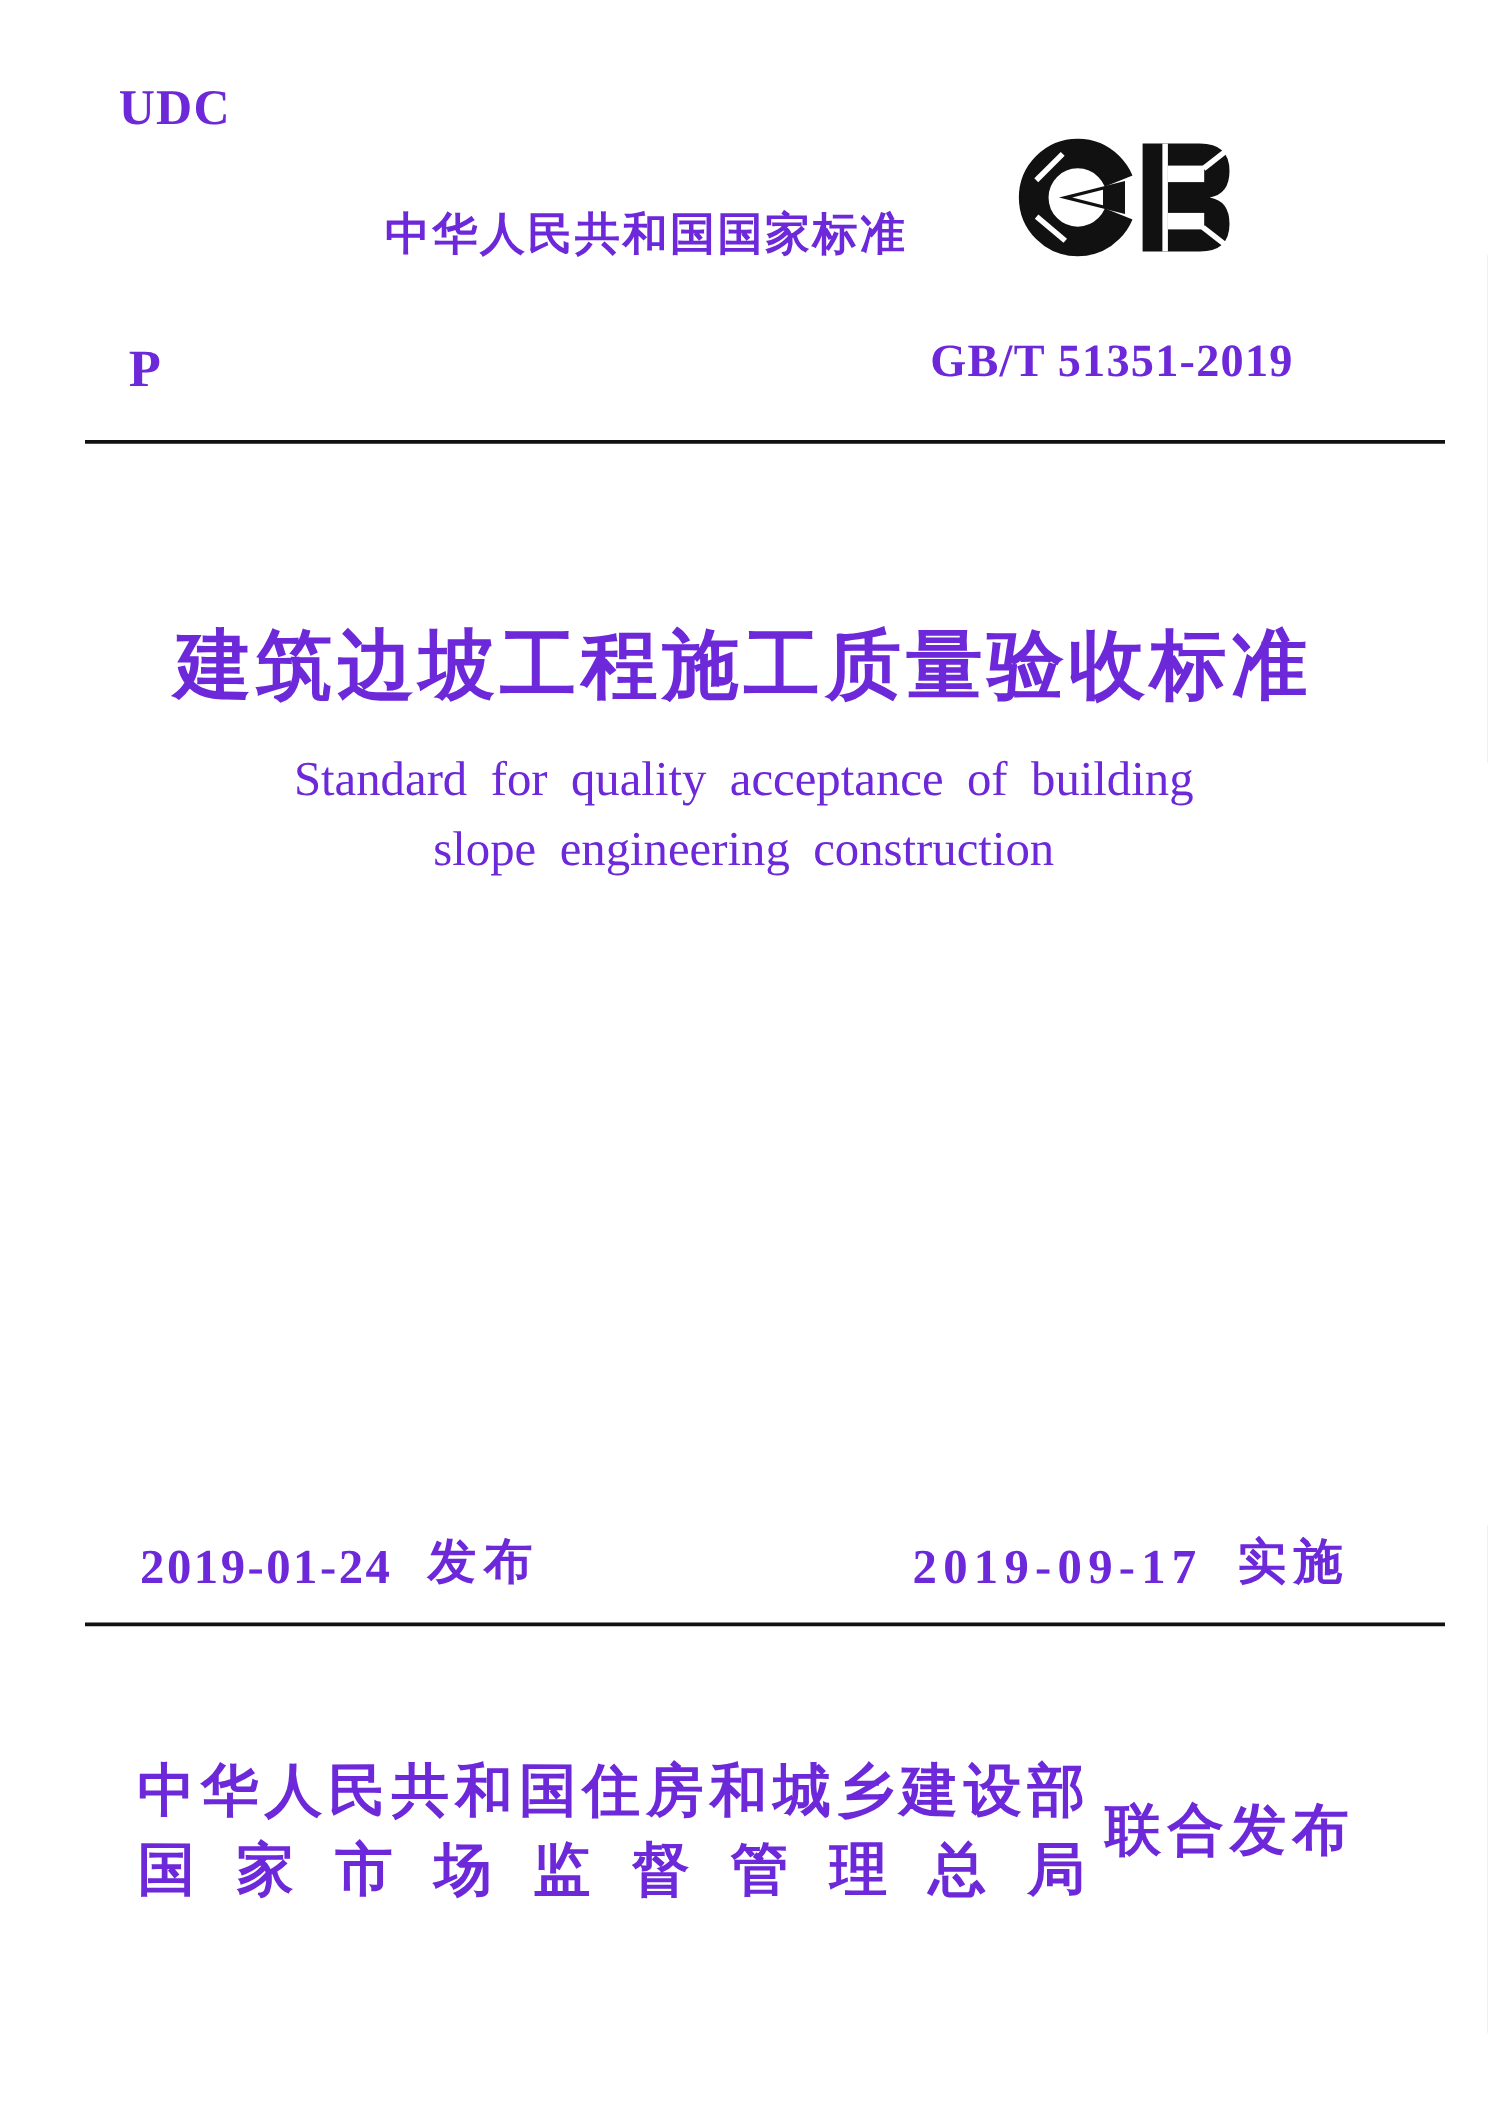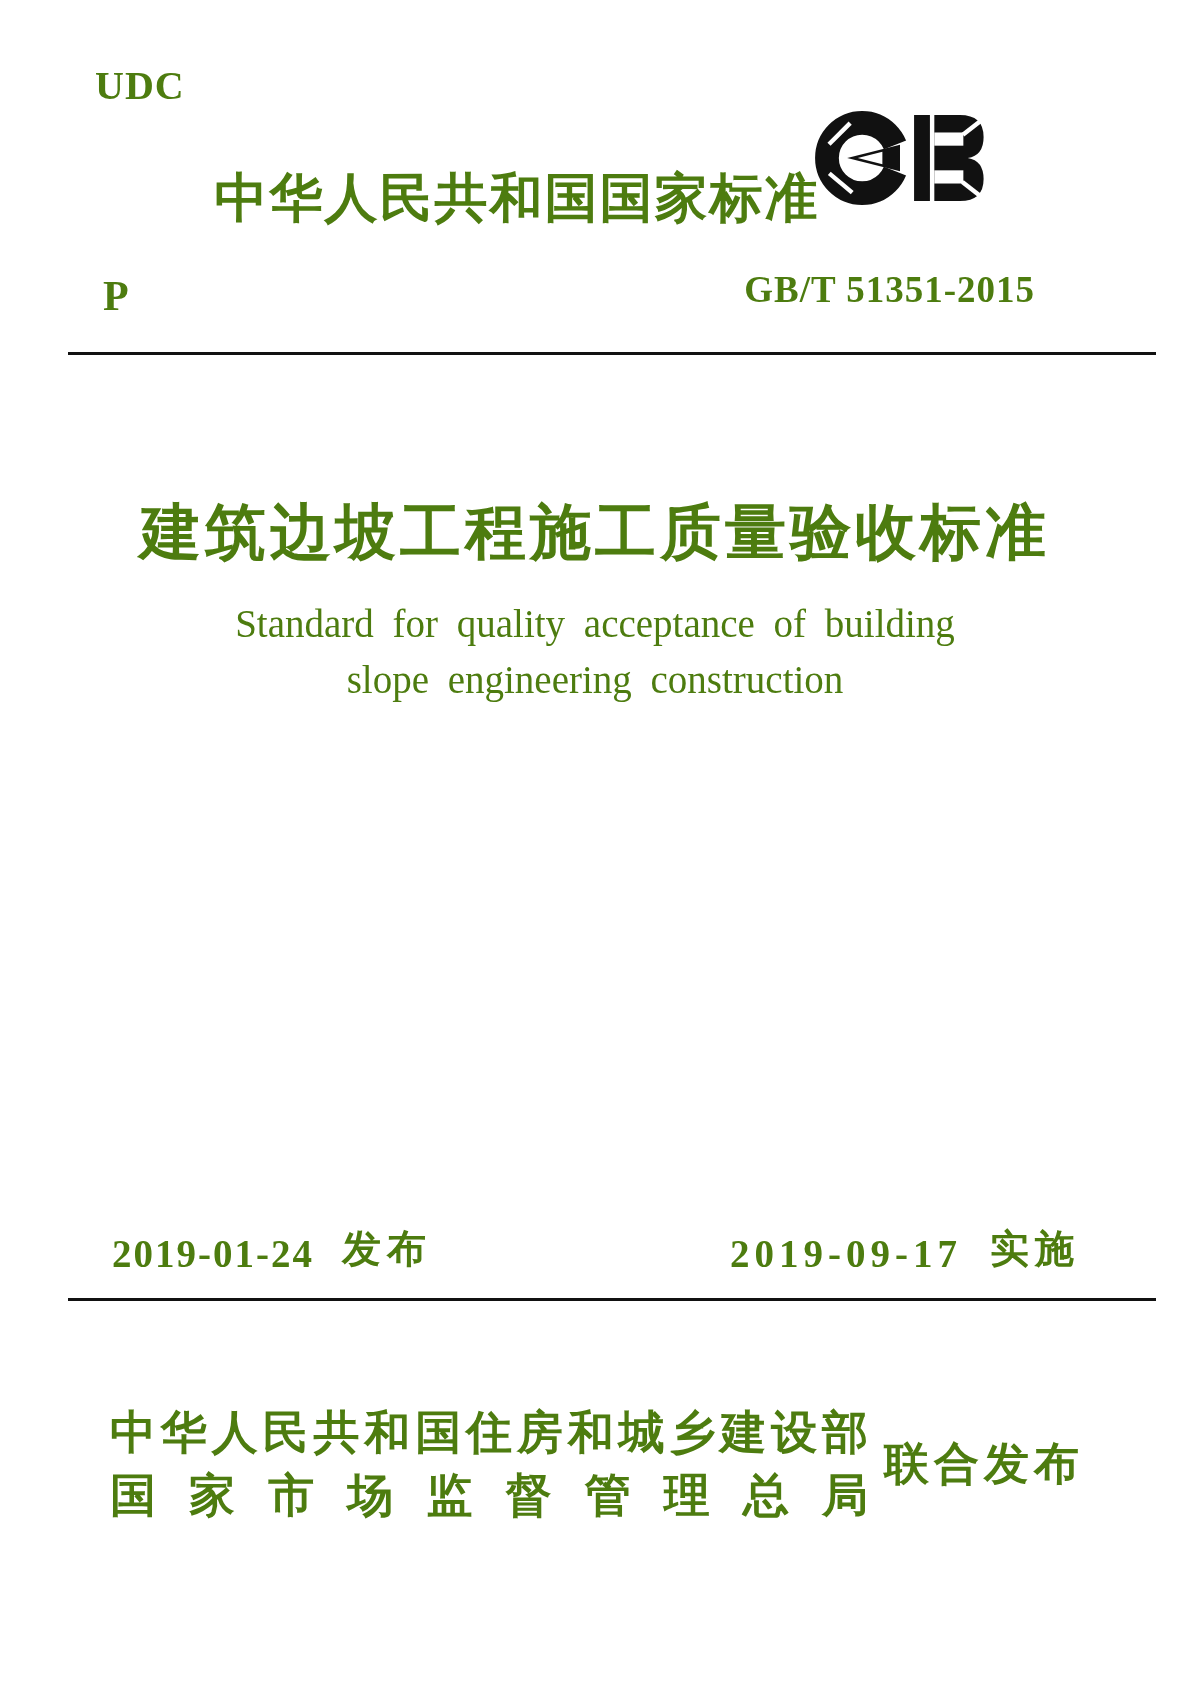--- a/index.html
+++ b/index.html
@@ -3,21 +3,21 @@
 <meta charset="utf-8">
 <style>
   * { margin: 0; padding: 0; box-sizing: border-box; }
   html, body { background: #e8e8e8; }
   .page {
     position: relative;
     width: 1190px;
     height: 1682px;
     margin: 0 auto;
     background: #ffffff;
-    color: #4d7c0f;
+    color: #6d28d9;
     overflow: hidden;
     font-family: "Liberation Serif", serif;
   }
 
   .udc {
     position: absolute;
     left: 95px; top: 62px;
     font-family: "Liberation Serif", serif;
     font-weight: bold;
     font-size: 40px;
@@ -30,21 +30,21 @@
     width: 176px; height: 108px;
   }
 
   .header-title {
     position: absolute;
     left: 0; top: 163px;
     width: 1034px;
     text-align: center;
     font-family: "Liberation Sans", sans-serif;
     font-weight: bold;
-    font-size: 53px;
+    font-size: 36px;
     letter-spacing: 2px;
   }
 
   .class-code {
     position: absolute;
     left: 103px; top: 272px;
     font-family: "Liberation Serif", serif;
     font-weight: bold;
     font-size: 42px;
   }
@@ -176,21 +176,21 @@
     <rect x="14" y="30" width="34" height="5" fill="#fff" transform="rotate(-45 31 32)"></rect>
     <rect x="16" y="86" width="34" height="5" fill="#fff" transform="rotate(40 33 88)"></rect>
     <rect x="168" y="22" width="30" height="5" fill="#fff" transform="rotate(-38 183 24)"></rect>
     <rect x="168" y="94" width="30" height="5" fill="#fff" transform="rotate(38 183 96)"></rect>
   </svg>
 
   <div class="header-title">中华人民共和国国家标准</div>
 
   <div class="class-code">P</div>
 
-  <div class="std-number">GB/T 51351-2015</div>
+  <div class="std-number">GB/T 51351-2019</div>
 
   <div class="rule rule-top"></div>
 
   <div class="title-zh">建筑边坡工程施工质量验收标准</div>
 
   <div class="title-en title-en-2">slope engineering construction</div>
   <div class="title-en title-en-1">Standard for quality acceptance of building</div>
 
   <div class="dates-row">
     <div class="date-group">

